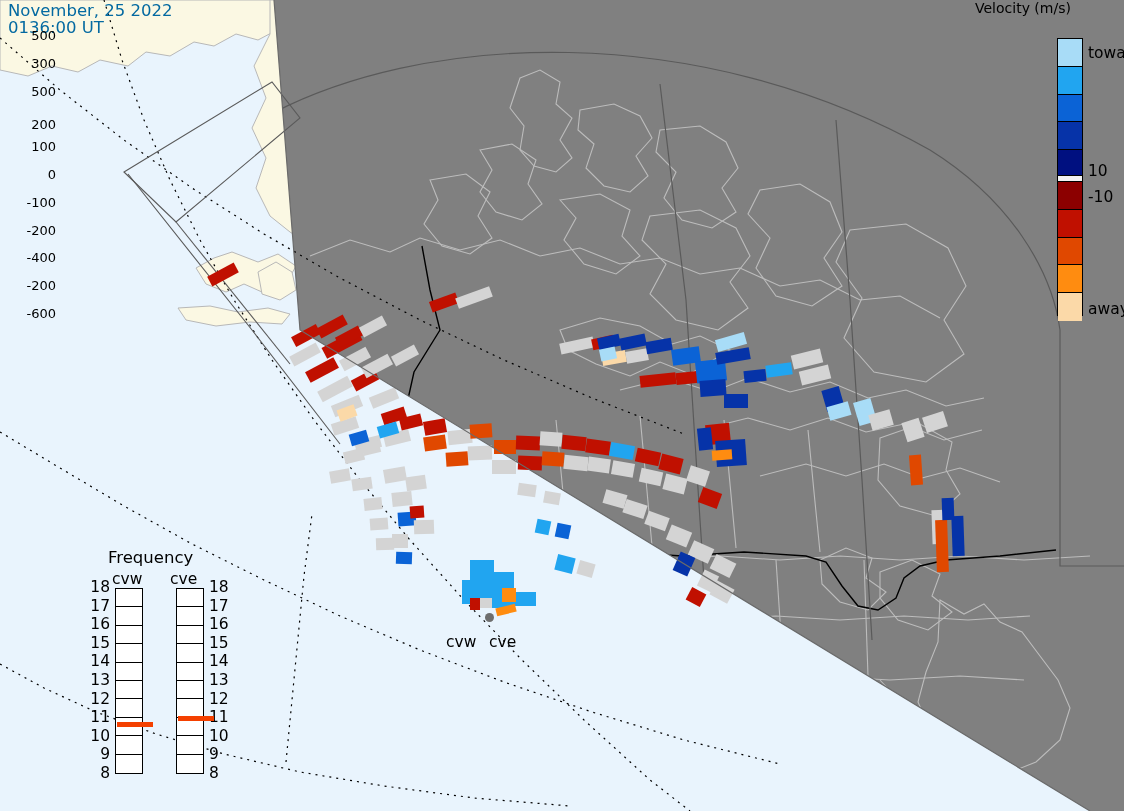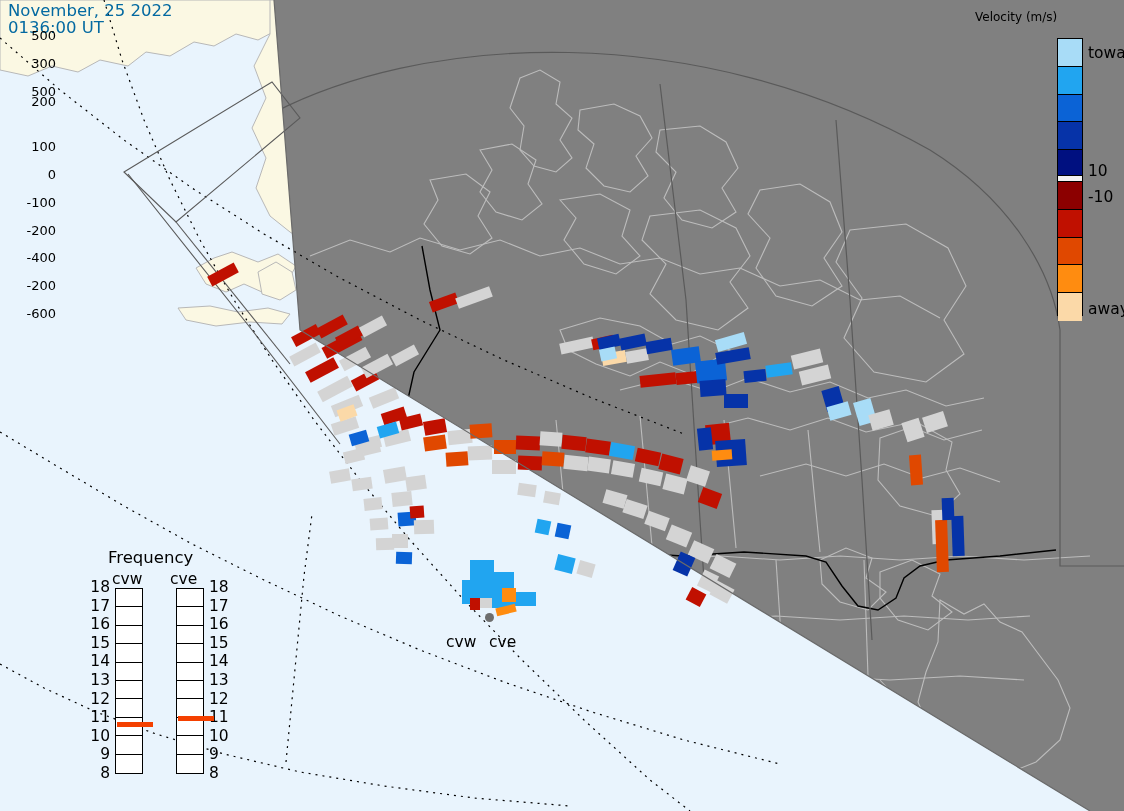--- a/index.html
+++ b/index.html
@@ -4,21 +4,21 @@
 <style>
   html,body{margin:0;padding:0;background:#fff;}
   body{font-family:"DejaVu Sans", sans-serif;}
   #stage{position:relative;width:1124px;height:811px;overflow:hidden;background:#e9f4fd;}
   #mapsvg{position:absolute;left:0;top:0;width:1124px;height:811px;}
   .ts{position:absolute;left:8px;top:2px;color:#0369a1;font-size:16.5px;line-height:17px;white-space:pre;letter-spacing:0px;}
   
   #cbar-wrap{position:absolute;left:1057px;top:38px;width:26px;height:278px;border:1.6px solid #000;box-sizing:border-box;}
   .cbseg{width:100%;box-sizing:border-box;}
   .cbseg.div{border-bottom:1.4px solid #000;}
-  #cbar-title{position:absolute;left:975px;top:10px;font-size:12px;color:#000;white-space:nowrap;}
+  #cbar-title{position:absolute;left:975px;top:0;font-size:14px;color:#000;white-space:nowrap;}
   .cb-tick{position:absolute;right:1068px;font-size:13px;color:#000;text-align:right;white-space:nowrap;}
   .cb-side{position:absolute;left:1088px;font-size:15.5px;color:#000;white-space:nowrap;}
   
   #freq-title{position:absolute;left:108px;top:548px;font-size:16.5px;color:#000;}
   .fq-head{position:absolute;font-size:15.5px;color:#000;}
   .fqbar{position:absolute;width:28px;height:186px;border:1.3px solid #000;box-sizing:border-box;background:#fff;}
   .fqcell{height:10%;box-sizing:border-box;border-bottom:1.3px solid #000;}
   .fqcell:last-child{border-bottom:none;}
   .fqlab{position:absolute;font-size:15.5px;color:#000;text-align:right;white-space:nowrap;}
   .fqlab.r{text-align:left;}
@@ -268,21 +268,21 @@
       <div class="cbseg div" style="height: 27.8px; background: rgb(140, 0, 0);"></div>
       <div class="cbseg div" style="height: 27.8px; background: rgb(192, 16, 0);"></div>
       <div class="cbseg div" style="height: 27.8px; background: rgb(224, 72, 0);"></div>
       <div class="cbseg div" style="height: 27.8px; background: rgb(255, 140, 16);"></div>
       <div class="cbseg" style="height: 27.8px; background: rgb(251, 217, 168);"></div>
     </div>
   <div id="cbar-ticks">
       <div class="cb-tick" style="top: 28px;">500</div>
       <div class="cb-tick" style="top: 55.8px;">300</div>
       <div class="cb-tick" style="top: 83.6px;">500</div>
-      <div class="cb-tick" style="top: 94px; text-align: center;">200</div>
+      <div class="cb-tick" style="top: 117px; text-align: center;">200</div>
       <div class="cb-tick" style="top: 139.2px;">100</div>
       <div class="cb-tick" style="top: 167px;">0</div>
       <div class="cb-tick" style="top: 194.8px;">-100</div>
       <div class="cb-tick" style="top: 222.6px;">-200</div>
       <div class="cb-tick" style="top: 250.4px;">-400</div>
       <div class="cb-tick" style="top: 278.2px;">-200</div>
       <div class="cb-tick" style="top: 306px;">-600</div>
     </div>
   <div class="cb-side" style="top:44px">toward</div>
   <div class="cb-side" style="top:162px">10</div>

